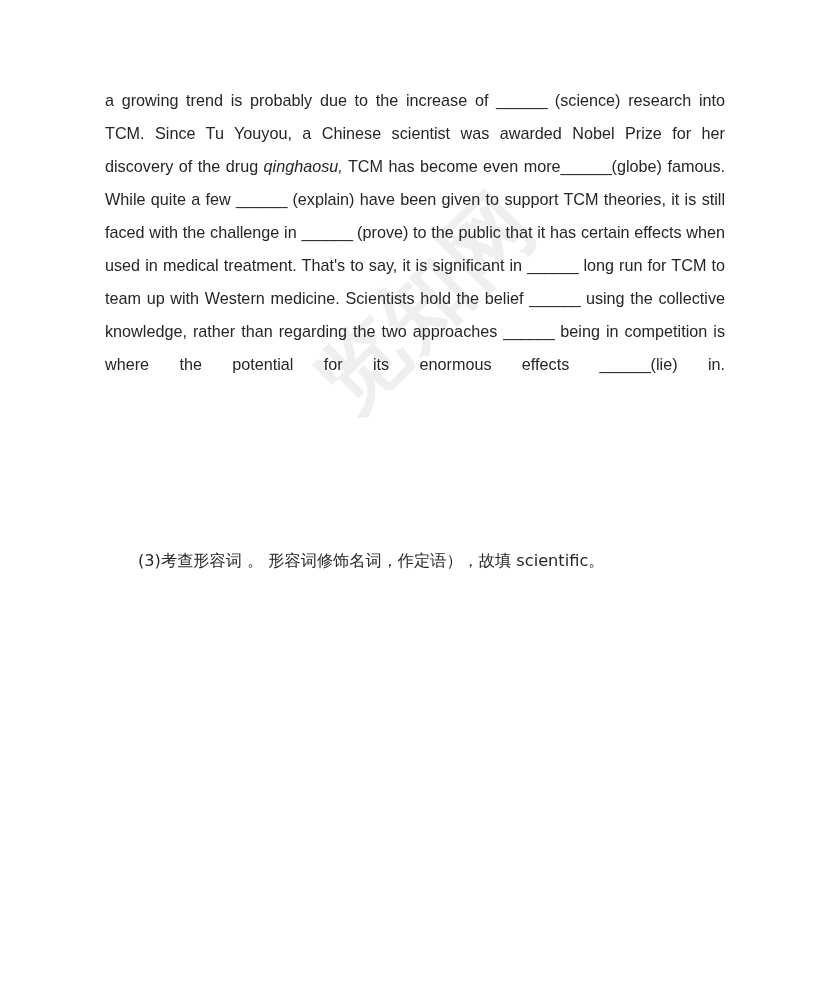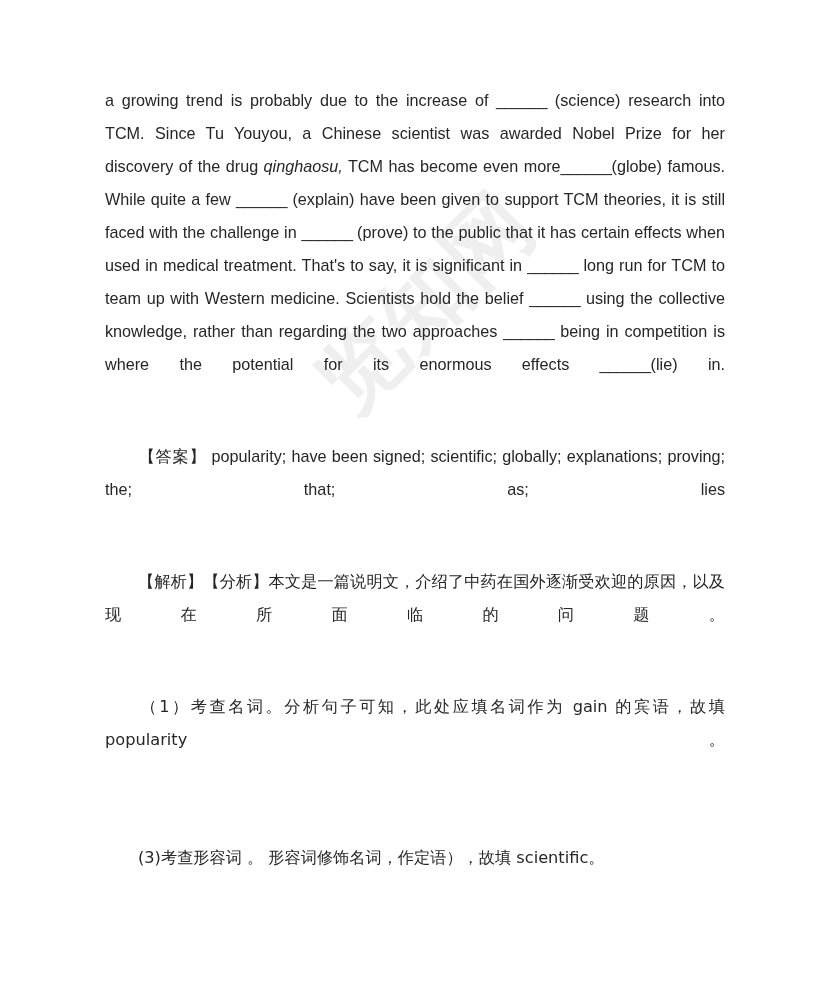--- a/index.html
+++ b/index.html
@@ -102,29 +102,26 @@
   <div class="wm-text">览知网</div>
 </div>
 
 <div id="page">
   <div id="doc-body">
 
     <p class="para passage"><span>a growing trend is probably due to the increase of </span><span class="blank">______</span><span> (science) research into TCM. Since Tu Youyou, a Chinese scientist was awarded Nobel Prize for her discovery of the drug </span><span class="it">qinghaosu,</span><span> TCM has become even more</span><span class="blank">______</span><span>(globe) famous. While quite a few </span><span class="blank">______</span><span> (explain) have been given to support TCM theories, it is still faced with the challenge in </span><span class="blank">______</span><span> (prove) to the public that it has certain effects when used in medical treatment. That's to say, it is significant in </span><span class="blank">______</span><span> long run for TCM to team up with Western medicine. Scientists hold the belief </span><span class="blank">______</span><span> using the collective knowledge, rather than regarding the two approaches </span><span class="blank">______</span><span> being in competition is where the potential for its enormous effects </span><span class="blank">______</span><span>(lie) in.</span></p>
 
     <div class="gap-block"></div>
 
-    <p class="para"><span class="indent"></span><span class="cjk">【答案】</span><span> popularity; have been signed; scientific; globally; explanations; proving; the; that; as; lies</span></p>
 
     <div class="gap-block"></div>
 
-    <p class="para"><span class="indent"></span><span class="cjk">【解析】【分析】</span><span class="cjk">本文是一篇说明文，介绍了中药在国外逐渐受欢迎的原因，以及现在所面临的问题。</span></p>
 
     <div class="gap-block"></div>
 
-    <p class="para"><span class="indent"></span><span class="cjk">（1）</span><span class="cjk">考查名词。分析句子可知，此处应填名词作为 gain 的宾语，故填 popularity。</span></p>
 
     <div class="gap-block"></div>
 
 
     <div class="gap-block"></div>
 
     <p class="para nojust"><span class="indent"></span><span class="cjk">(3)</span><span class="cjk">考查形容词 。 形容词修饰名词，作定语），故填 scientific。</span></p>
 
   </div>
 </div>

